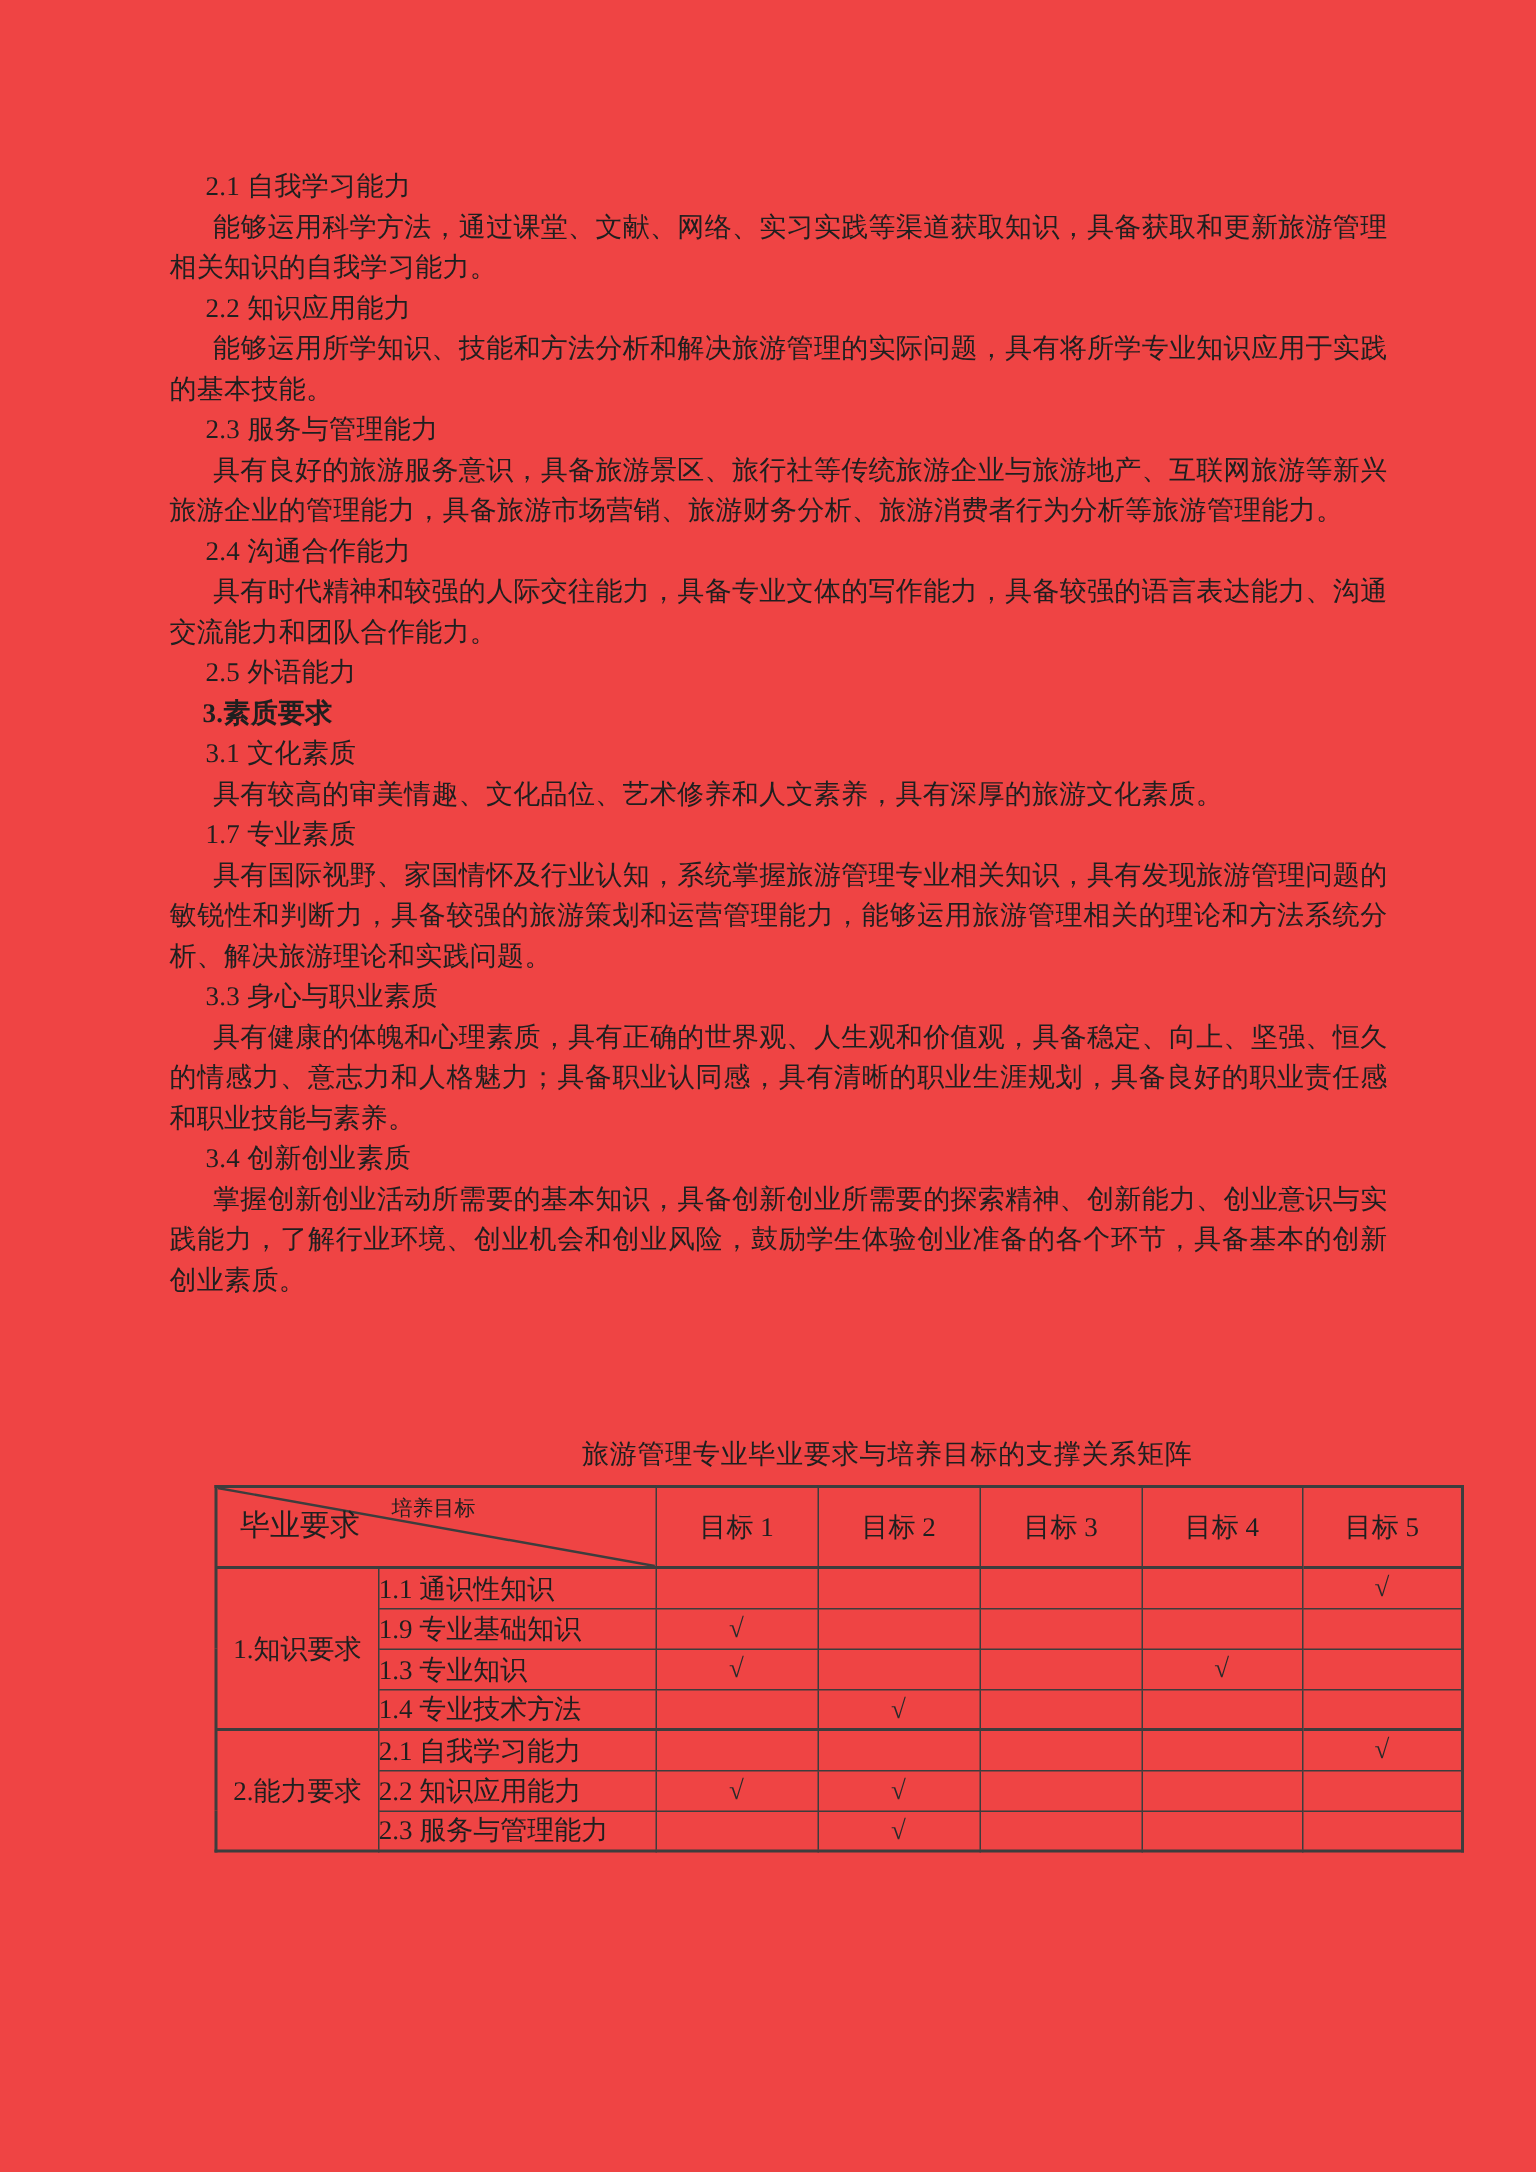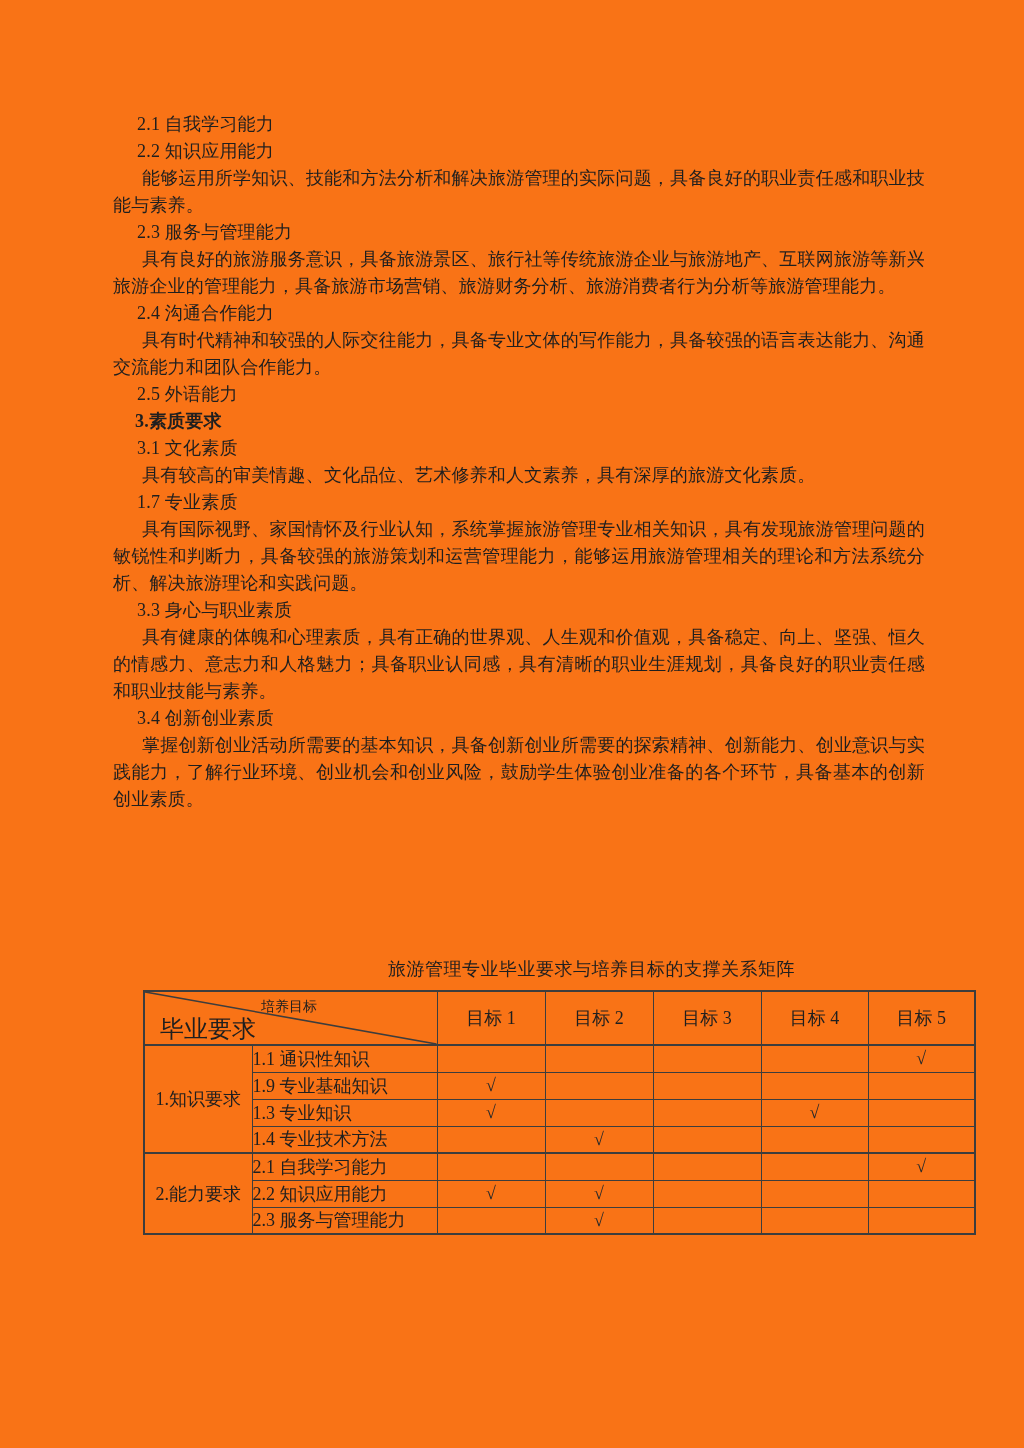--- a/index.html
+++ b/index.html
@@ -6,21 +6,21 @@
   html, body { margin: 0; padding: 0; }
   body {
     width: 1024px; height: 1448px;
     background: #ffffff;
     color: #1f1f1f;
     font-family: "Liberation Serif", "DejaVu Serif", serif;
   }
   .page {
     position: relative;
     width: 1024px; height: 1448px;
-    background: #f97316;
+    background: #ef4444;
     overflow: hidden;
   }
   .content {
     position: absolute;
     left: 113px; top: 111px;
     width: 812px;
   }
   .content p {
     margin: 0;
     font-size: 18px;
@@ -60,37 +60,38 @@
   tr.hdr td { height: 54px; border-bottom: 2px solid #3d3d3d; }
   tr.row td { height: 27px; }
   tr.group-start td { border-top: 2px solid #3d3d3d; }
   td.diag { position: relative; }
   td.diag svg { position: absolute; left: 0; top: 0; width: 100%; height: 100%; display: block; }
   .corner-top {
     position: absolute; top: 4px; left: 116px;
     font-size: 14px; line-height: 22px;
   }
   .corner-bottom {
-    position: absolute; bottom: 4px; left: 15px;
-    font-size: 24px; line-height: 22px;
+    position: absolute; bottom: 16px; left: 15px;
+    font-size: 20px; line-height: 22px;
   }
   td.goal-hdr { text-align: center; }
   td.glabel { text-align: center; }
   td.rlabel { text-align: left; padding-left: 10px; }
   td.mark { text-align: center; font-size: 17px; color: #2a2a2a; }
 </style>
 </head>
 <body>
 
 <div class="page">
 
   <div class="content">
     <p class="h">2.1 自我学习能力</p>
+    <p class="p">能够运用科学方法，通过课堂、文献、网络、实习实践等渠道获取知识，具备获取和更新旅游管理相关知识的自我学习能力。</p>
     <p class="h">2.2 知识应用能力</p>
-    <p class="p">能够运用所学知识、技能和方法分析和解决旅游管理的实际问题，具备良好的职业责任感和职业技能与素养。</p>
+    <p class="p">能够运用所学知识、技能和方法分析和解决旅游管理的实际问题，具有将所学专业知识应用于实践的基本技能。</p>
     <p class="h">2.3 服务与管理能力</p>
     <p class="p">具有良好的旅游服务意识，具备旅游景区、旅行社等传统旅游企业与旅游地产、互联网旅游等新兴旅游企业的管理能力，具备旅游市场营销、旅游财务分析、旅游消费者行为分析等旅游管理能力。</p>
     <p class="h">2.4 沟通合作能力</p>
     <p class="p">具有时代精神和较强的人际交往能力，具备专业文体的写作能力，具备较强的语言表达能力、沟通交流能力和团队合作能力。</p>
     <p class="h">2.5 外语能力</p>
     <p class="hb">3.素质要求</p>
     <p class="h">3.1 文化素质</p>
     <p class="p">具有较高的审美情趣、文化品位、艺术修养和人文素养，具有深厚的旅游文化素质。</p>
     <p class="h">1.7 专业素质</p>
     <p class="p">具有国际视野、家国情怀及行业认知，系统掌握旅游管理专业相关知识，具有发现旅游管理问题的敏锐性和判断力，具备较强的旅游策划和运营管理能力，能够运用旅游管理相关的理论和方法系统分析、解决旅游理论和实践问题。</p>

